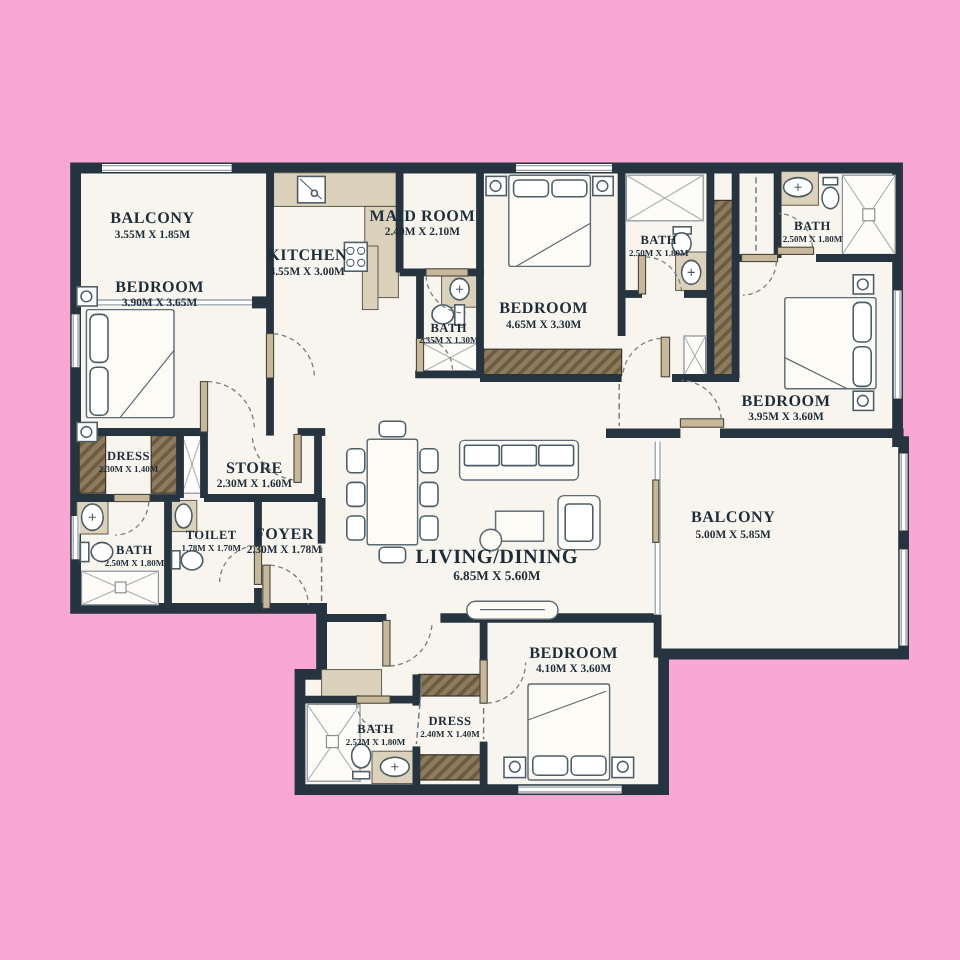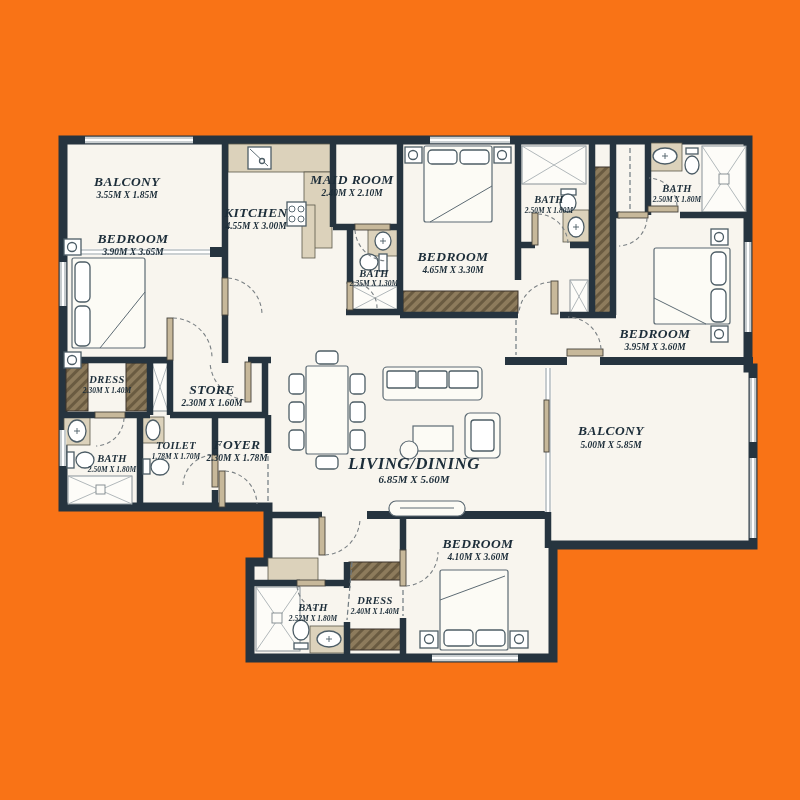--- a/index.html
+++ b/index.html
@@ -1,16 +1,16 @@
 <!DOCTYPE html>
 <html><head>
 <meta charset="utf-8">
 <style>
   html,body{margin:0;padding:0;background:#ffffff;}
-  .stage{width:800px;height:800px;position:relative;background:#f97316;overflow:hidden;font-style:italic;}
+  .stage{width:800px;height:800px;position:relative;background:#f9a8d4;overflow:hidden;}
   svg{position:absolute;left:0;top:0;}
   .owall{fill:#f8f5ee;stroke:#26343f;stroke-width:9;stroke-linejoin:miter;}
   .wall{stroke:#26343f;stroke-width:6.5;fill:none;stroke-linecap:butt;}
   .wallthick{stroke:#26343f;stroke-width:8;fill:none;}
   .winbg{stroke:#ffffff;stroke-width:6.5;fill:none;}
   .win{stroke:#97a1a6;stroke-width:1.1;fill:none;}
   .beige{fill:#dcd2bb;stroke:#5a574a;stroke-width:0.8;}
   .hatch{fill:url(#wd);stroke:#3a332a;stroke-width:1;}
   .xbox{fill:#fdfcf8;stroke:#7d878c;stroke-width:0.9;}
   .xln{stroke:#a8b0b3;stroke-width:0.9;}

